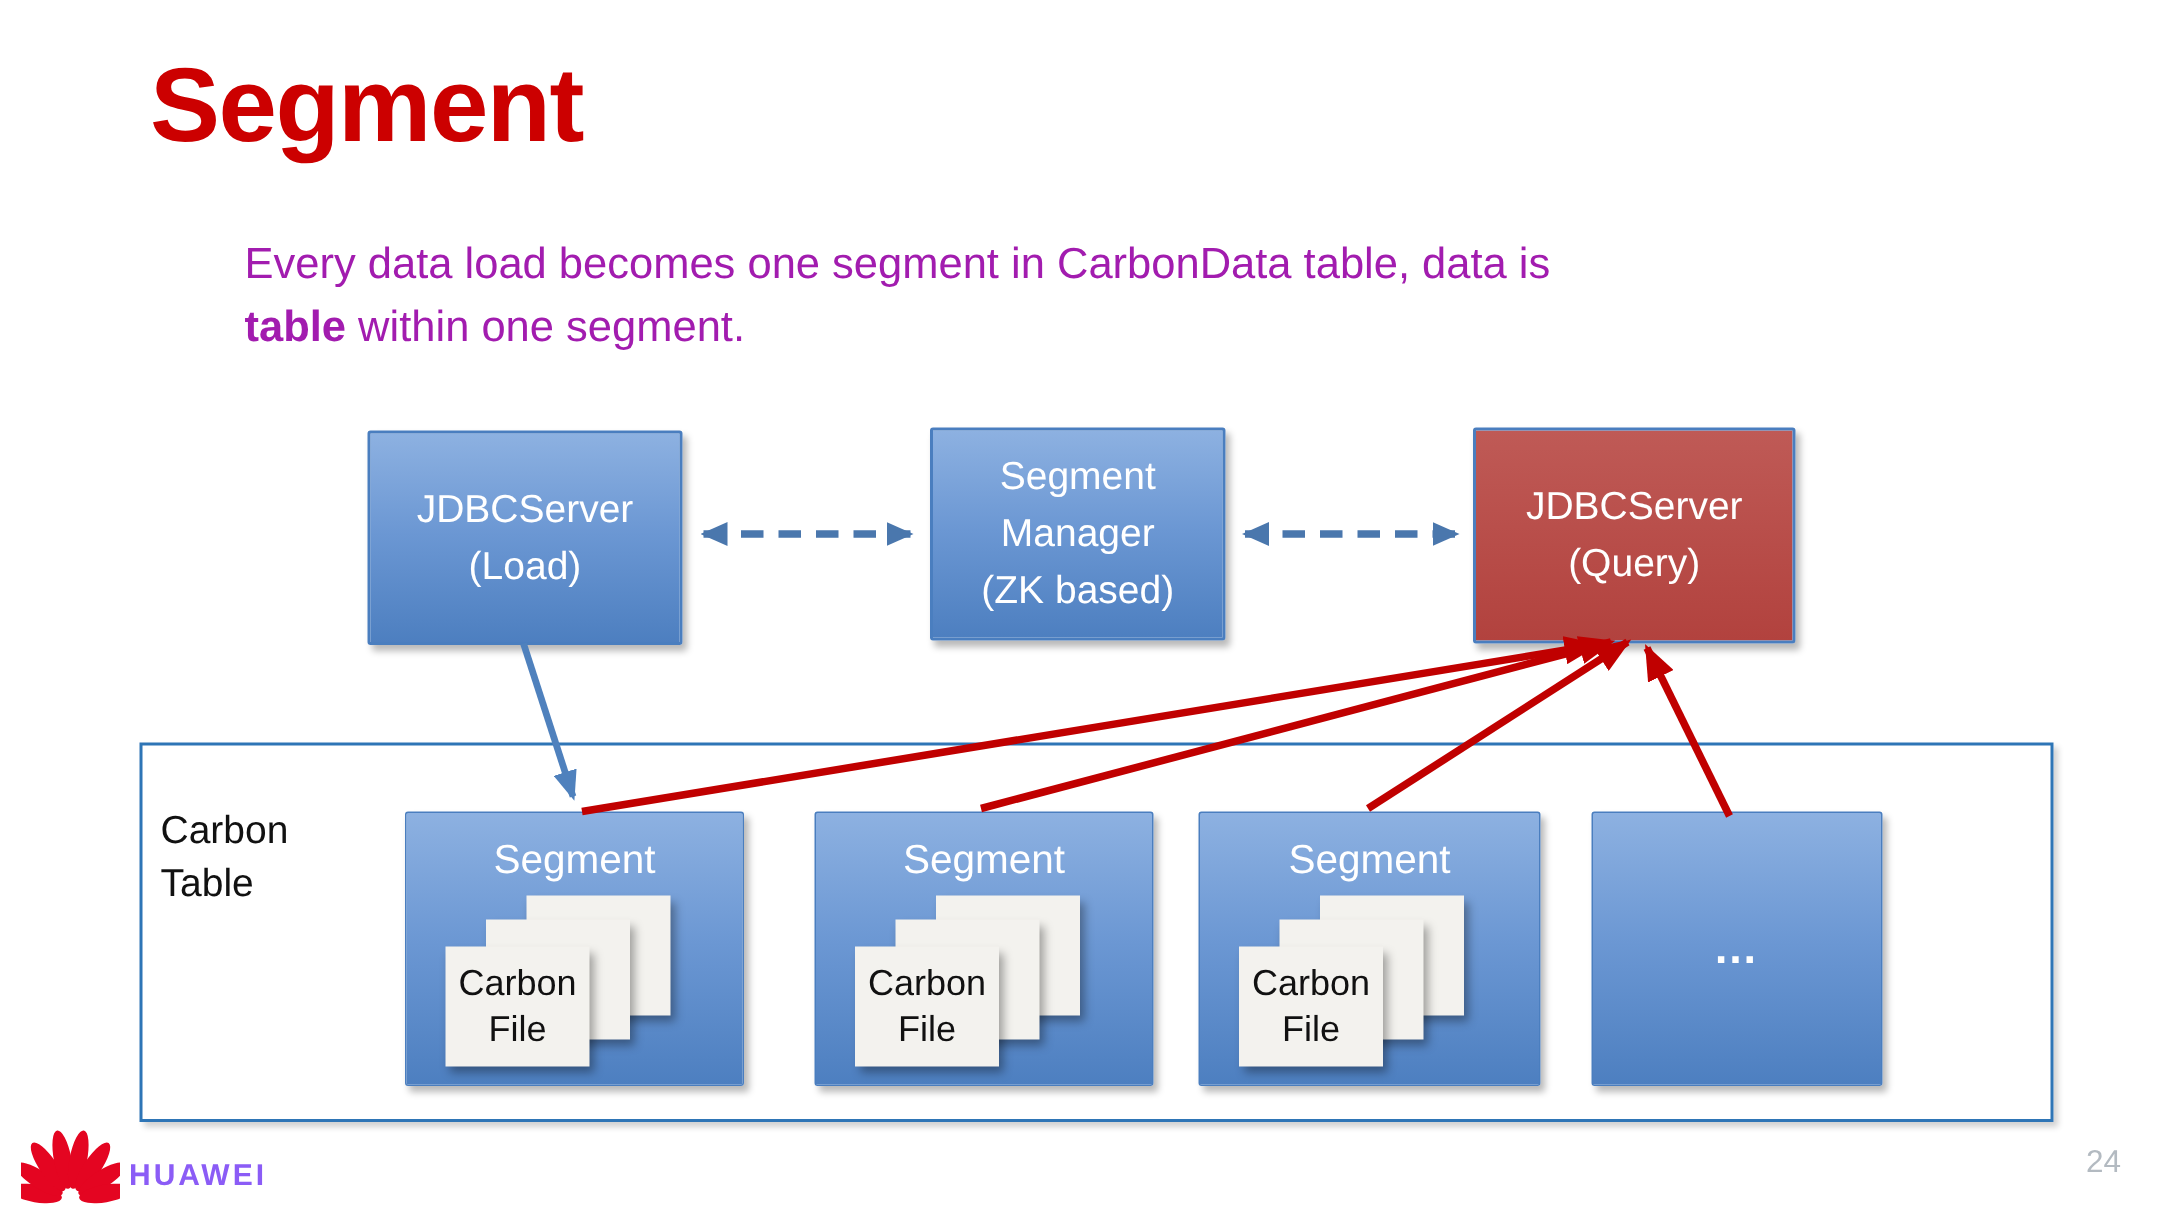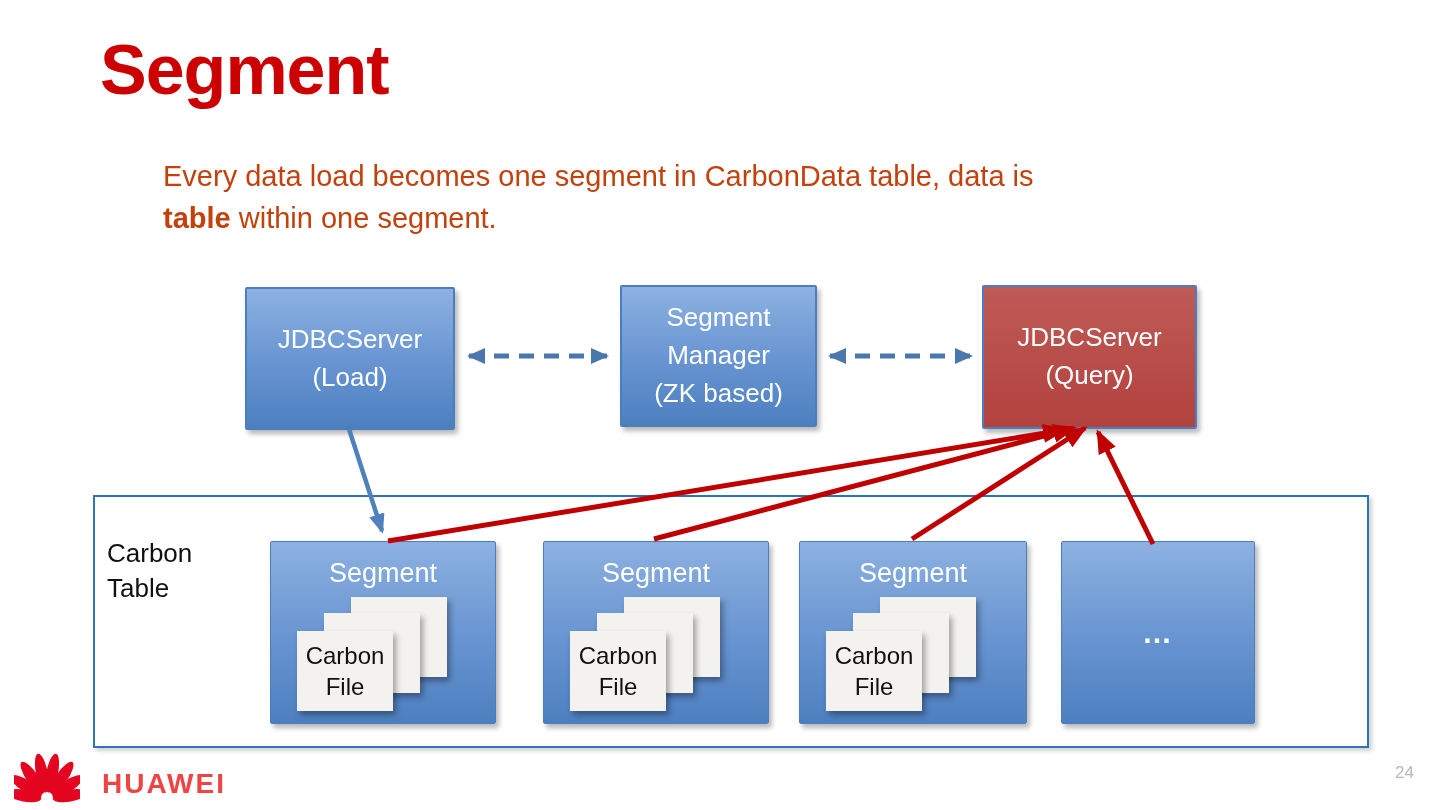--- a/index.html
+++ b/index.html
@@ -5,21 +5,21 @@
   html,body{margin:0;padding:0;background:#e8e8e8;}
   .slide{
     position:relative;width:1440px;height:810px;background:#ffffff;
     font-family:"Liberation Sans",sans-serif;overflow:hidden;margin:0 auto;
   }
   .title{
     position:absolute;left:100px;top:30px;font-size:70px;font-weight:700;
     color:#cc0000;letter-spacing:-1px;
   }
   .body-text{
-    position:absolute;left:163px;top:155px;font-size:29px;color:#c2410c;
+    position:absolute;left:163px;top:155px;font-size:29px;color:#a21caf;
     line-height:1.45;
   }
   .body-text b{font-weight:700;}
   .node{
     position:absolute;display:flex;align-items:center;justify-content:center;
     text-align:center;color:#ffffff;font-size:26px;line-height:1.45;
     white-space:pre-line;border-radius:2px;z-index:2;
     box-shadow:3px 4px 5px rgba(0,0,0,0.28);
   }
   .node-blue{
@@ -58,22 +58,22 @@
     left:26px;top:89px;display:flex;align-items:center;justify-content:center;
     text-align:center;font-size:24px;color:#111111;line-height:1.3;
     white-space:pre-line;
   }
   .seg-ellipsis{
     display:flex;align-items:center;justify-content:center;color:#ffffff;
     font-size:30px;font-weight:700;letter-spacing:2px;
   }
   .arrows{position:absolute;left:0;top:0;width:1440px;height:810px;z-index:5;pointer-events:none;}
   .footer-logo{position:absolute;left:14px;top:748px;display:flex;align-items:center;z-index:3;}
-  .brand-text{font-size:28px;font-weight:800;letter-spacing:2px;color:#ef4444;margin-left:22px;margin-top:14px;}
-  .page-number{position:absolute;right:26px;top:763px;font-size:17px;color:#b3bac1;z-index:3;}
+  .brand-text{font-size:20px;font-weight:800;letter-spacing:2px;color:#8b5cf6;margin-left:6px;margin-top:14px;}
+  .page-number{position:absolute;right:26px;top:763px;font-size:21px;color:#b3bac1;z-index:3;}
 </style>
 </head>
 <body>
 
 <div class="slide">
 
   <div class="title">Segment</div>
 
   <div class="body-text">
     <span>Every data load becomes one segment in CarbonData table, data is</span><br>

